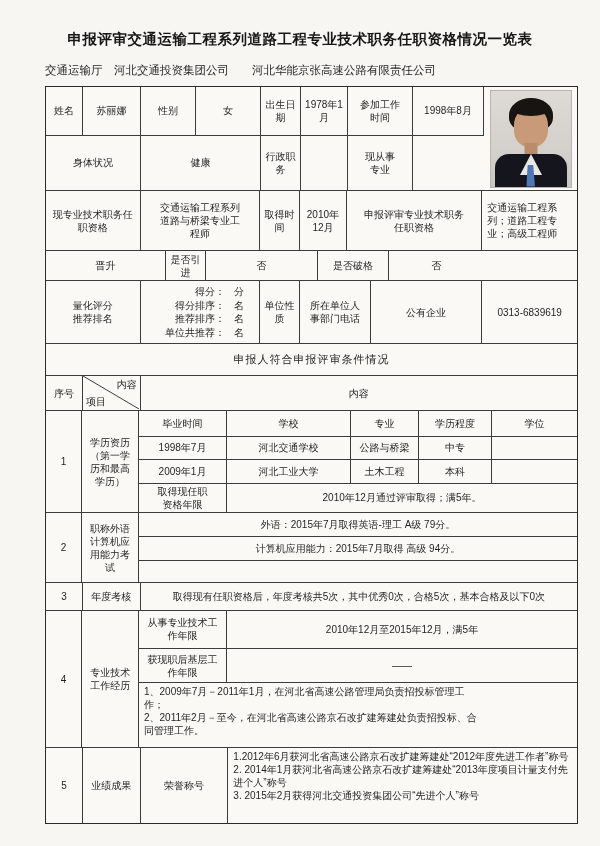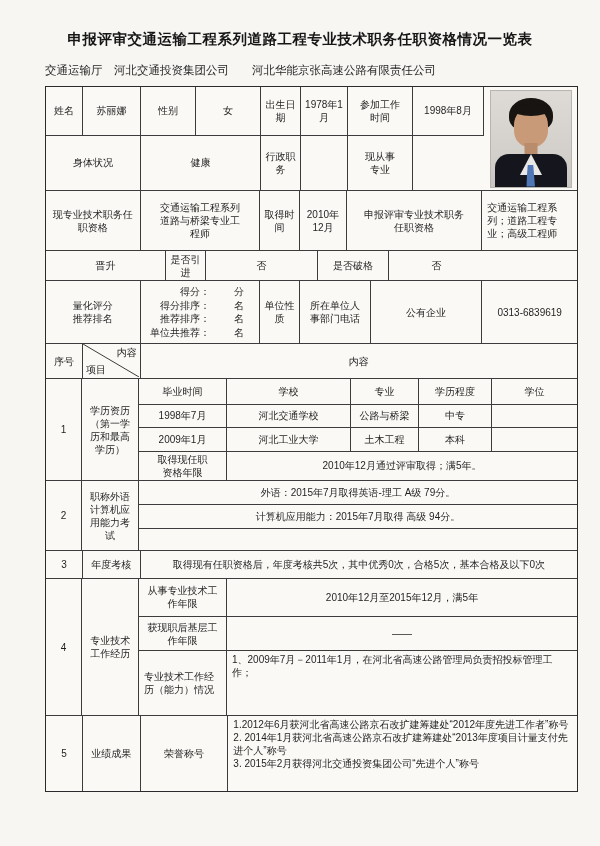--- a/index.html
+++ b/index.html
@@ -44,21 +44,21 @@
   .c.pl { justify-content: flex-start; text-align: left; padding: 2px 5px; }
   .col { display: flex; flex-direction: column; }
   .stack { display:flex; flex-direction:column; }
   
   .diag { position: relative; }
   .diag svg { position: absolute; left: 0; top: 0; }
   .diag .dtop { position: absolute; top: 2px; right: 3px; font-size: 10px; }
   .diag .dbot { position: absolute; bottom: 2px; left: 3px; font-size: 10px; }
   
   .quant { width: 106px; }
-  .qrow { display: flex; line-height: 13.5px; gap: 15px; }
+  .qrow { display: flex; line-height: 13.5px; }
   .qlabel { flex: 1; text-align: right; }
   .qunit { width: 28px; text-align: center; }
   
   .photo {
     width: 80px; height: 96px; position: relative; overflow: hidden;
     background: linear-gradient(180deg,#dedbd6 0%,#d2cfca 70%,#c9c6c1 100%);
     box-shadow: 0 0 0 1px #b8b5b0;
   }
   .ph-hair { position:absolute; left:50%; transform:translateX(-50%); top:7px;
     width:44px; height:34px; background:#171412; border-radius:50% 50% 42% 42%; }
@@ -165,20 +165,23 @@
             <span class="qunit">名</span>
           </div>
       </div>
     </div>
     <div class="c" style="width:40px">单位性质</div>
     <div class="c" style="width:71px;padding:1px 5px">所在单位人事部门电话</div>
     <div class="c" style="width:112px">公有企业</div>
     <div class="c last" style="width:95px">0313-6839619</div>
   </div>
 
+  <div class="hr" style="height:32px">
+    <div class="c last banner" style="width:533px">申报人符合申报评审条件情况</div>
+  </div>
 
   <div class="hr" style="height:35px">
     <div class="c" style="width:37px">序号</div>
     <div class="c diag" style="width:58px">
       <svg width="56" height="33" viewBox="0 0 56 33" preserveAspectRatio="none">
           <line x1="0" y1="0" x2="56" y2="33" stroke="#3c3c3c" stroke-width="1"></line>
         </svg>
       <span class="dtop">内容</span>
       <span class="dbot">项目</span>
     </div>
@@ -250,26 +253,24 @@
           </div>
         <div class="c last" style="width:350px">2010年12月至2015年12月，满5年</div>
       </div>
       <div class="hr" style="height:35px">
         <div class="c" style="width:88px">
             <span style="width:75px">获现职后基层工作年限</span>
           </div>
         <div class="c last" style="width:350px">——</div>
       </div>
       <div class="hr lastrow" style="height:64px">
-        <div class="c pl" style="width:88px">
-            <span style="width:75px">专业技术工作经历（能力）情况</span>
-          </div>
         <div class="c last pl" style="width:350px;align-items:flex-start">
           <div class="stack">
             <div>1、2009年7月－2011年1月，在河北省高速公路管理局负责招投标管理工作；</div>
+            <div>2、2011年2月－至今，在河北省高速公路京石改扩建筹建处负责招投标、合同管理工作。</div>
           </div>
         </div>
       </div>
     </div>
   </div>
 
   <div class="hr lastrow" style="height:75px">
     <div class="c" style="width:37px">5</div>
     <div class="c" style="width:58px">业绩成果</div>
     <div class="c" style="width:88px">荣誉称号</div>

